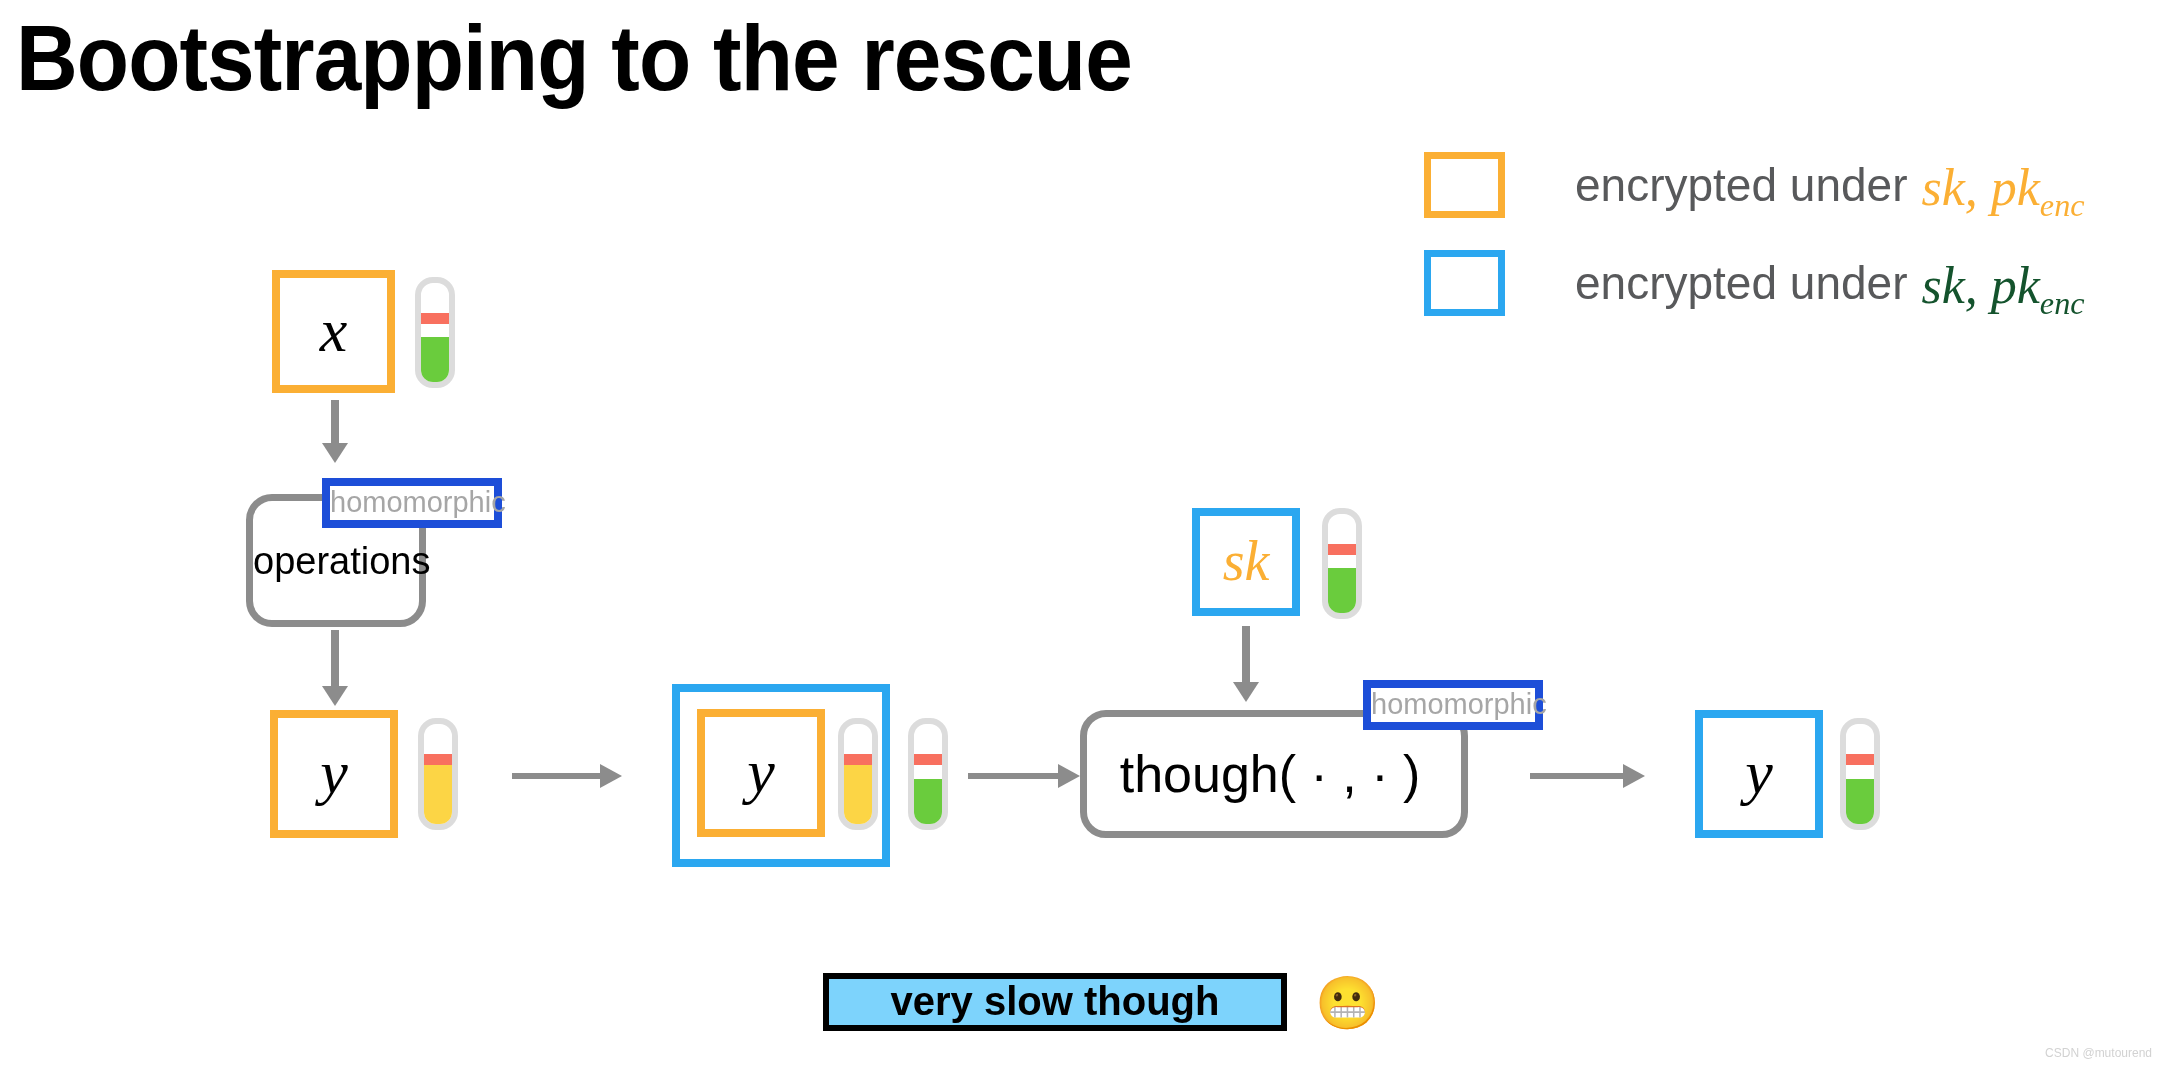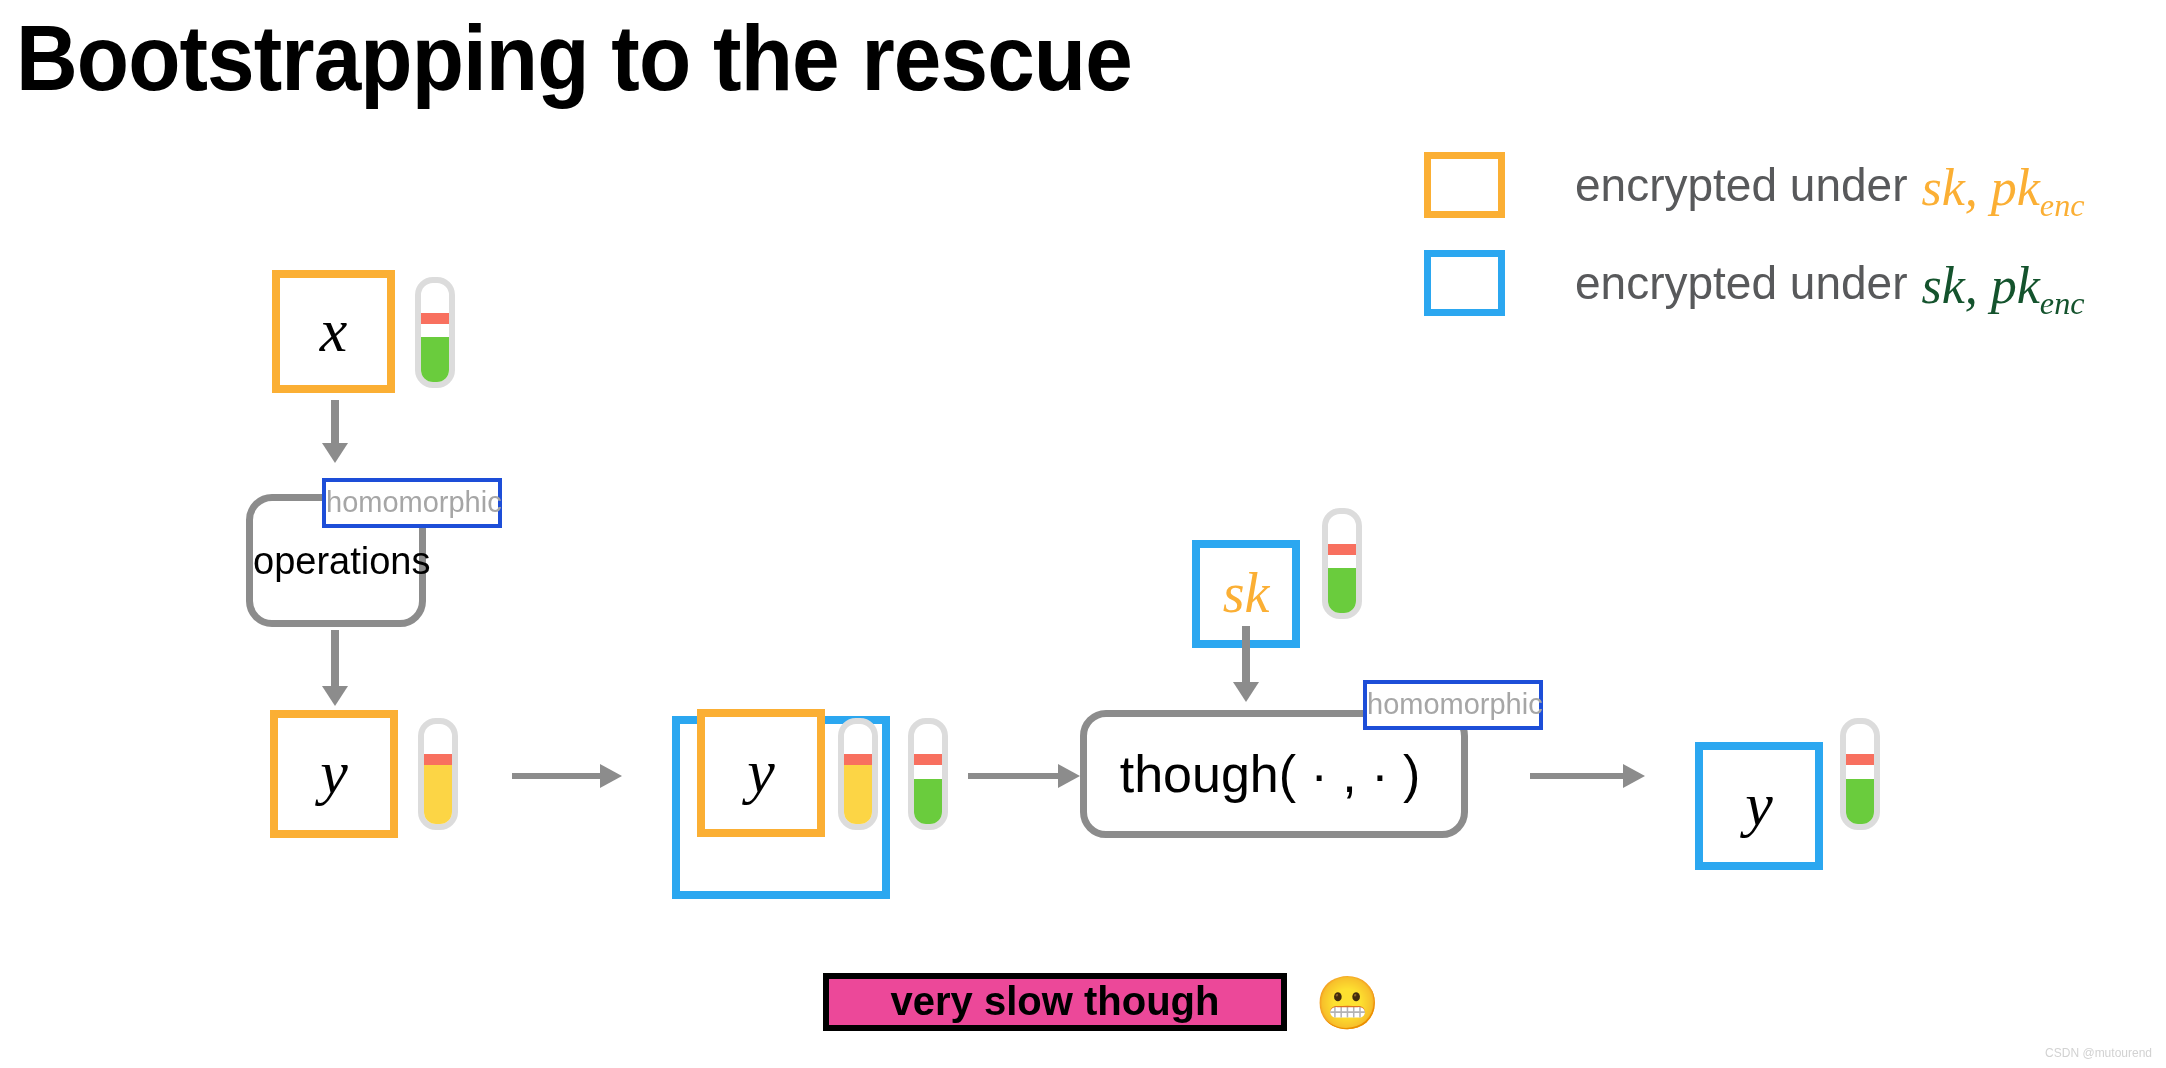--- a/index.html
+++ b/index.html
@@ -86,21 +86,21 @@
   }
 
   
   .cbox {
     position: absolute;
     background: #ffffff;
     box-sizing: border-box;
     border-style: solid;
   }
   .cbox.orange { border-color: #FBAF34; }
-  .cbox.blue   { border-color: #2BA7F0; margin-top: 32px; }
+  .cbox.blue   { border-color: #2BA7F0; }
   .cbox .glyph {
     position: absolute;
     left: 0; right: 0; top: 50%;
     transform: translateY(-52%);
     text-align: center;
     font-family: "Liberation Serif", serif;
     font-style: italic;
     color: #000000;
   }
   .cbox .glyph.orange-text { color: #FBAF34; }
@@ -179,42 +179,42 @@
     position: absolute;
     left: 0; right: 8px; top: 50%;
     transform: translateY(-50%);
     text-align: center;
     font-family: "Liberation Sans", sans-serif;
     color: #000000;
   }
   .tagbox {
     position: absolute;
     box-sizing: border-box;
-    border: 4px solid #1d4ed8;
+    border: 8px solid #1d4ed8;
     background: #ffffff;
   }
   .tagbox .label {
     position: absolute;
     left: 0; right: 0; top: 50%;
     transform: translateY(-52%);
     text-align: center;
     font-family: "Liberation Sans", sans-serif;
     font-size: 29px;
     color: #A6A6A6;
   }
 
   
   #banner {
     position: absolute;
     left: 823px;
     top: 973px;
     width: 464px;
     height: 58px;
     box-sizing: border-box;
-    background: #ec4899;
+    background: #7dd3fc;
     border: 6px solid #000000;
   }
   #banner .label {
     position: absolute;
     left: 0; right: 0; top: 50%;
     transform: translateY(-52%);
     text-align: center;
     font-family: "Liberation Sans", sans-serif;
     font-weight: bold;
     font-size: 40px;

